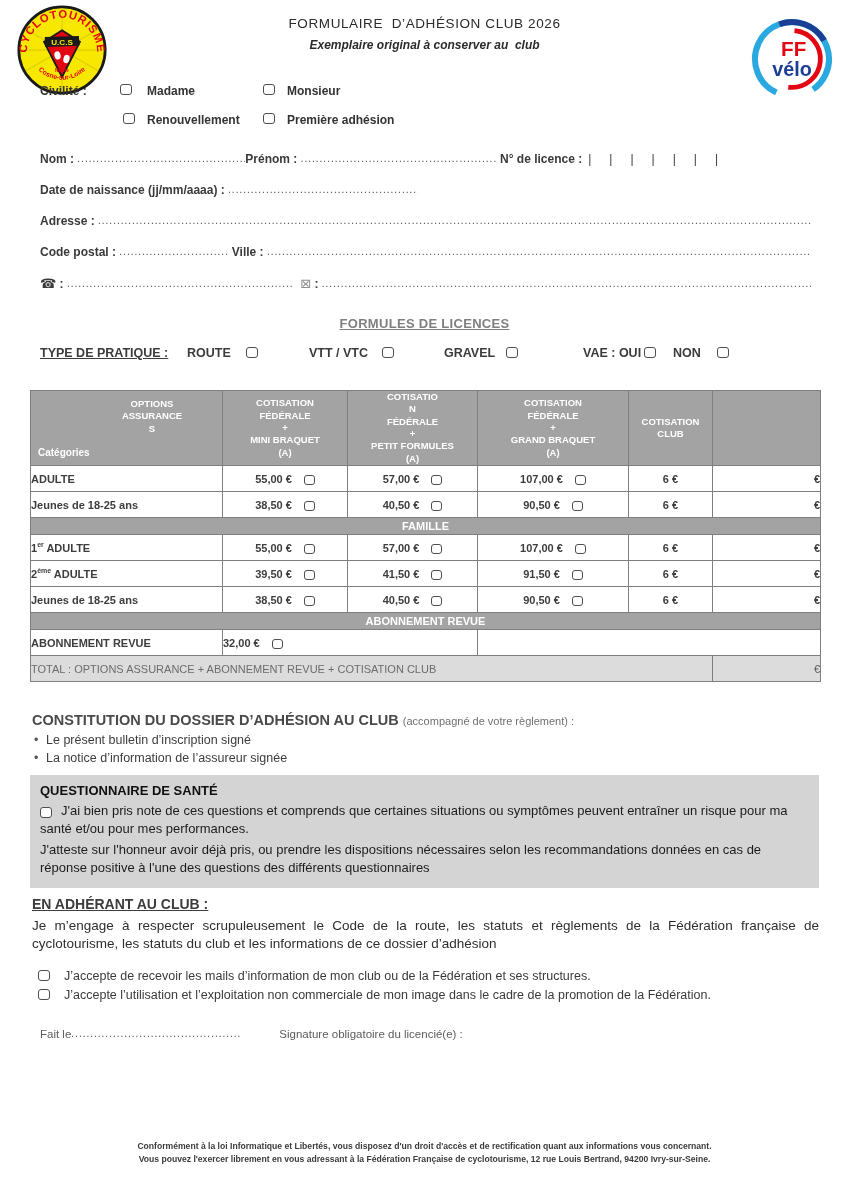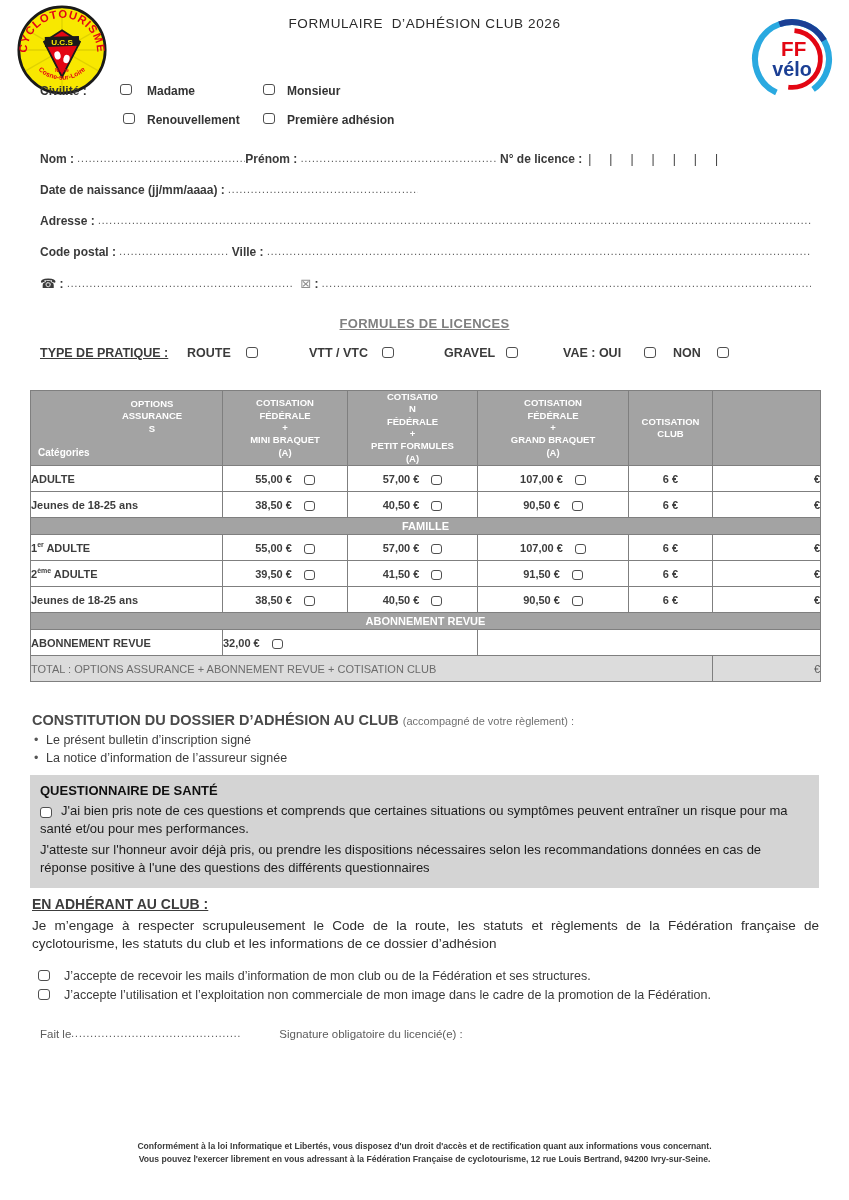--- a/index.html
+++ b/index.html
@@ -130,20 +130,21 @@
       <ellipse cx="45" cy="56" rx="3.4" ry="4.6" fill="#ffffff" transform="rotate(-15 45 56)"></ellipse>
       <ellipse cx="55" cy="60" rx="3.4" ry="4.6" fill="#ffffff" transform="rotate(15 55 60)"></ellipse>
       <text x="50" y="74" font-size="5" font-weight="bold" fill="#e30613" text-anchor="middle">Nièvre</text>
       <text font-size="7.5" font-weight="bold" fill="#e30613">
         <textPath href="#arcBot" startOffset="50%" text-anchor="middle">Cosne-sur-Loire</textPath>
       </text>
     </svg>
 
     <div class="title-block">
       <div class="doc-title">FORMULAIRE  D’ADHÉSION CLUB 2026</div>
+      <div class="doc-subtitle">Exemplaire original à conserver au  club</div>
     </div>
 
     <svg class="ff-logo" viewBox="0 0 100 100">
       <circle cx="50" cy="50" r="43" fill="#ffffff" stroke="#2aa9e0" stroke-width="7" stroke-dasharray="225 45" transform="rotate(115 50 50)"></circle>
       <circle cx="50" cy="50" r="43" fill="none" stroke="#1b3f94" stroke-width="7" stroke-dasharray="60 210" transform="rotate(250 50 50)"></circle>
       <circle cx="50" cy="50" r="33" fill="none" stroke="#e30613" stroke-width="5.5" stroke-dasharray="105 110" transform="rotate(-85 50 50)"></circle>
       <text x="52" y="46" font-size="24" font-weight="bold" fill="#e30613" text-anchor="middle">FF</text>
       <text x="50" y="70" font-size="23" font-weight="bold" fill="#1b3f94" text-anchor="middle">vélo</text>
     </svg>
   </div>
@@ -201,21 +202,21 @@
   </div>
 
   <div class="typerow">
     <span class="abs u" style="left:40px;">TYPE DE PRATIQUE :</span>
     <span class="abs" style="left:187px;">ROUTE</span>
     <span class="cb abs" style="left:246px;"></span>
     <span class="abs" style="left:309px;">VTT / VTC</span>
     <span class="cb abs" style="left:382px;"></span>
     <span class="abs" style="left:444px;">GRAVEL</span>
     <span class="cb abs" style="left:506px;"></span>
-    <span class="abs" style="left:563px;">VAE :  OUI</span>
+    <span class="abs" style="left:583px;">VAE :  OUI</span>
     <span class="cb abs" style="left:644px;"></span>
     <span class="abs" style="left:673px;">NON</span>
     <span class="cb abs" style="left:717px;"></span>
   </div>
 
   <table class="lic">
     <colgroup>
       <col style="width:192px">
         <col style="width:125px">
         <col style="width:130px">

